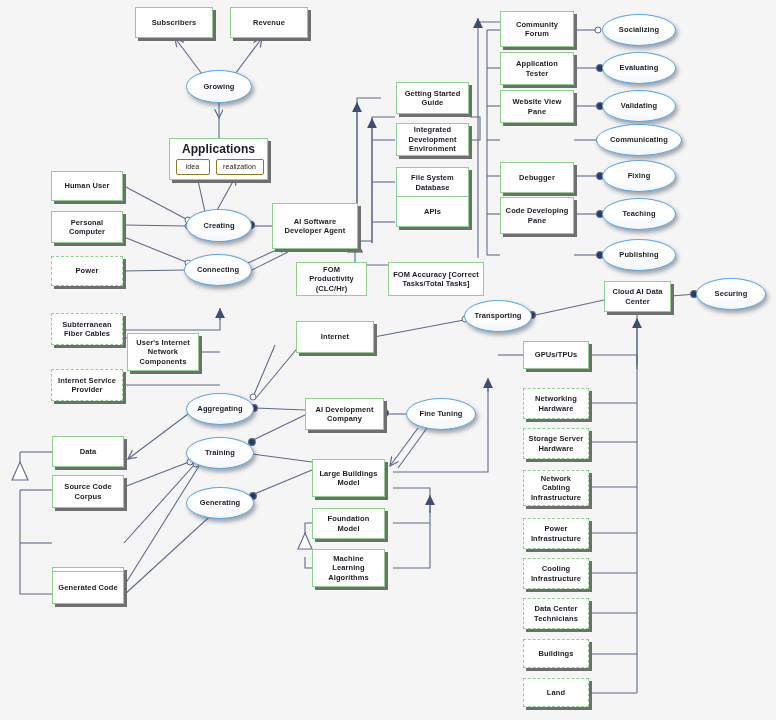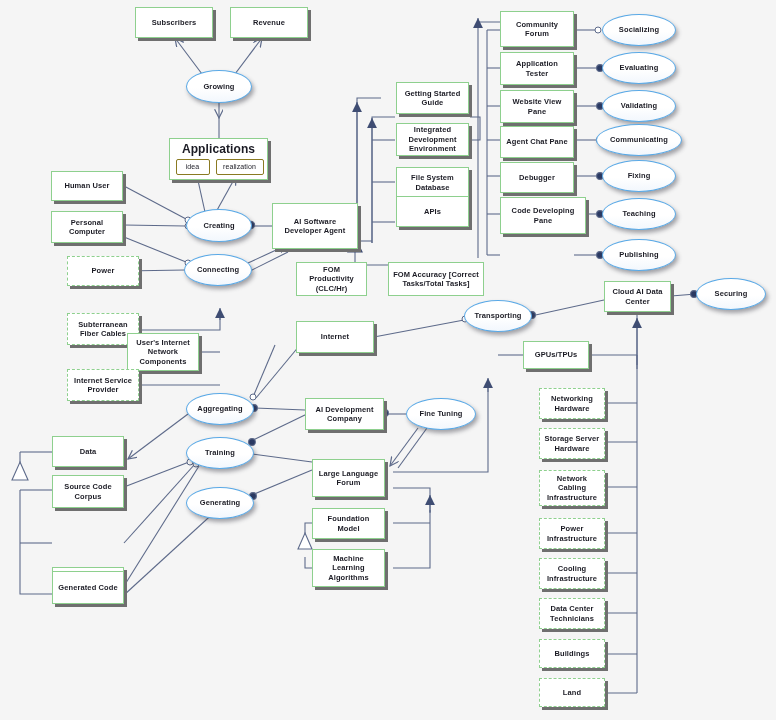--- a/index.html
+++ b/index.html
@@ -43,21 +43,20 @@
   }
   
   .box {
     background: #ffffff;
     border: 1.5px solid #8ed08e;
     box-shadow: 3px 3px 0 0 #6f6f6f;
     padding: 2px 3px;
   }
   .box.dashed {
     border-style: dashed;
-    margin-left: 16px;
   }
   .box.noshadow {
     box-shadow: none;
   }
   
   .ellipse {
     background: #ffffff;
     border: 1.6px solid #5aa9e6;
     border-radius: 50%;
     box-shadow: 2px 3px 4px rgba(60,60,70,0.45);
@@ -319,27 +318,24 @@
 
   <div class="node box" style="left:500px;top:11px;width:74px;height:36px;">
       <span>Community Forum</span>
     </div>
   <div class="node box" style="left:500px;top:52px;width:74px;height:33px;">
       <span>Application Tester</span>
     </div>
   <div class="node box" style="left:500px;top:90px;width:74px;height:33px;">
       <span>Website View Pane</span>
     </div>
-  <div class="node box" style="left:500px;top:126px;width:74px;height:32px;">
-      <span>Agent Chat Pane</span>
-    </div>
   <div class="node box" style="left:500px;top:162px;width:74px;height:31px;">
       <span>Debugger</span>
     </div>
-  <div class="node box" style="left:500px;top:197px;width:86px;height:37px;justify-content:center;">
+  <div class="node box" style="left:500px;top:197px;width:74px;height:37px;justify-content:center;">
       <span>Code Developing Pane</span>
     </div>
 
   <div class="node ellipse" style="left:602px;top:14px;width:74px;height:32px;">
       <span>Socializing</span>
     </div>
   <div class="node ellipse" style="left:602px;top:52px;width:74px;height:32px;">
       <span>Evaluating</span>
     </div>
   <div class="node ellipse" style="left:602px;top:90px;width:74px;height:32px;">
@@ -405,21 +401,21 @@
       <span>Source Code Corpus</span>
     </div>
   <div class="node box" style="left:52px;top:528px;width:72px;height:31px;margin-top:39px;">
       <span>Documentation</span>
     </div>
   <div class="node box" style="left:52px;top:571px;width:72px;height:33px;">
       <span>Generated Code</span>
     </div>
 
   <div class="node box" style="left:312px;top:459px;width:73px;height:38px;">
-      <span>Large Language Forum</span>
+      <span>Large Buildings Model</span>
     </div>
   <div class="node box" style="left:312px;top:508px;width:73px;height:31px;">
       <span>Foundation Model</span>
     </div>
   <div class="node box" style="left:312px;top:549px;width:73px;height:38px;">
       <span>Machine Learning Algorithms</span>
     </div>
 
   <div class="node box" style="left:523px;top:341px;width:66px;height:28px;">
       <span>GPUs/TPUs</span>

